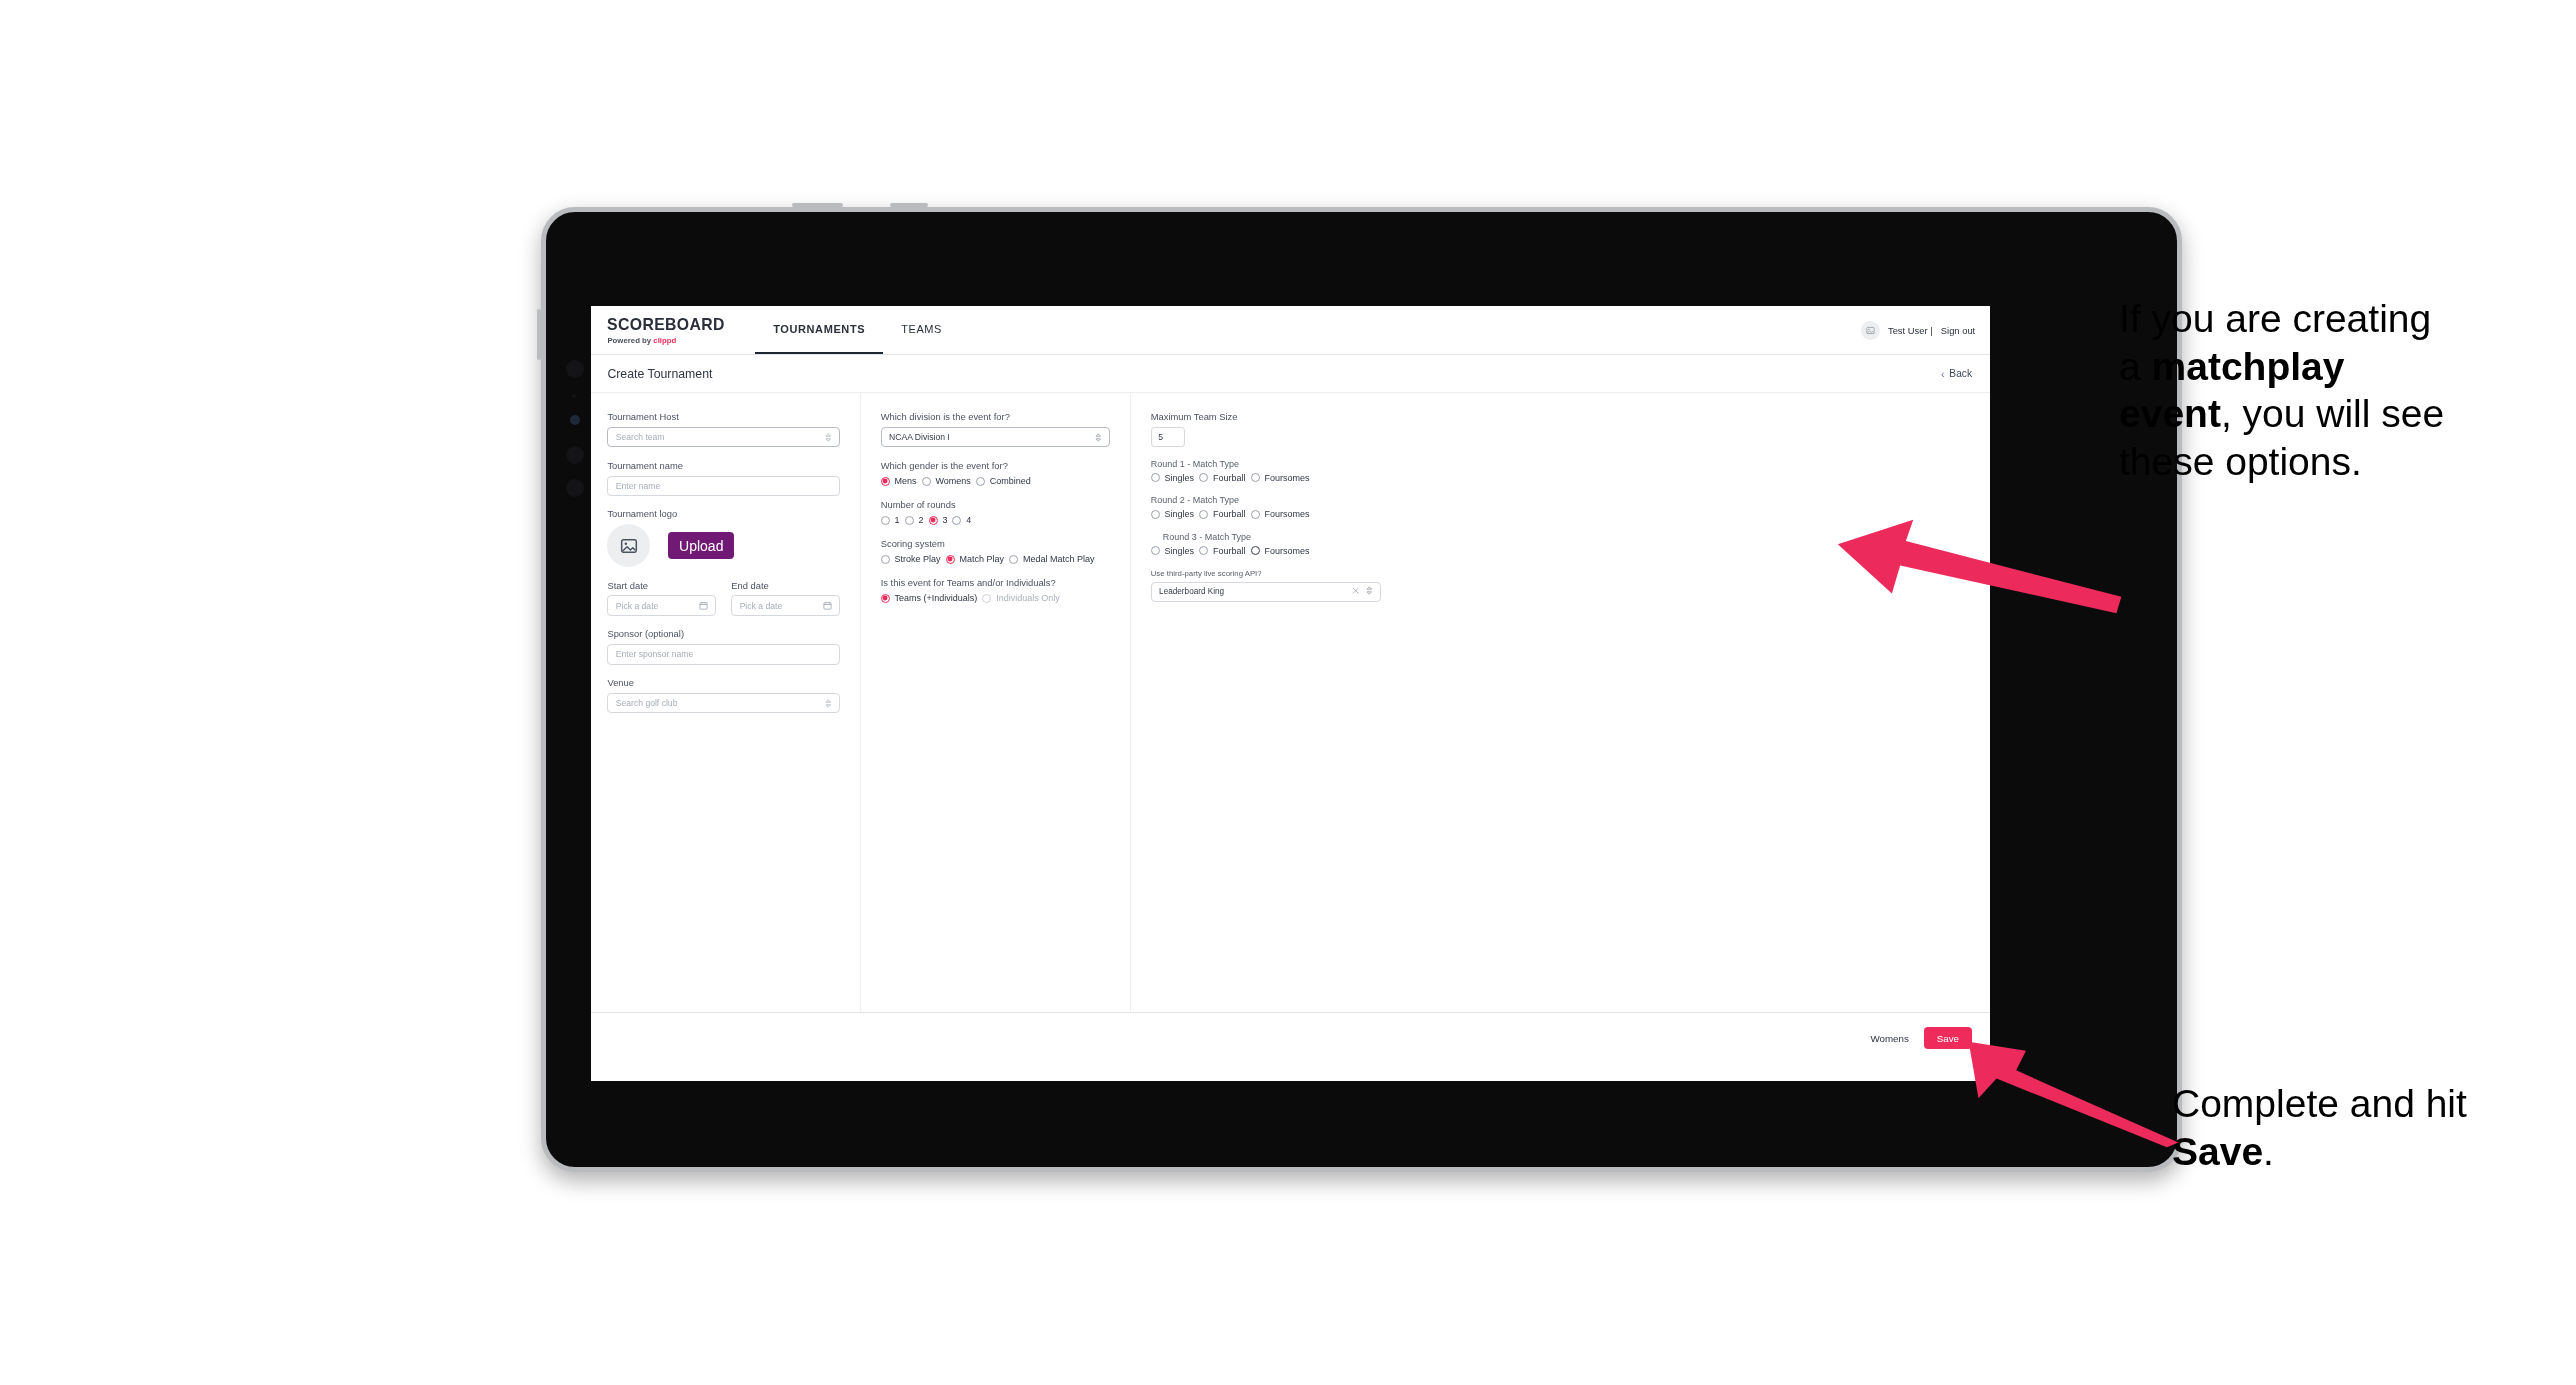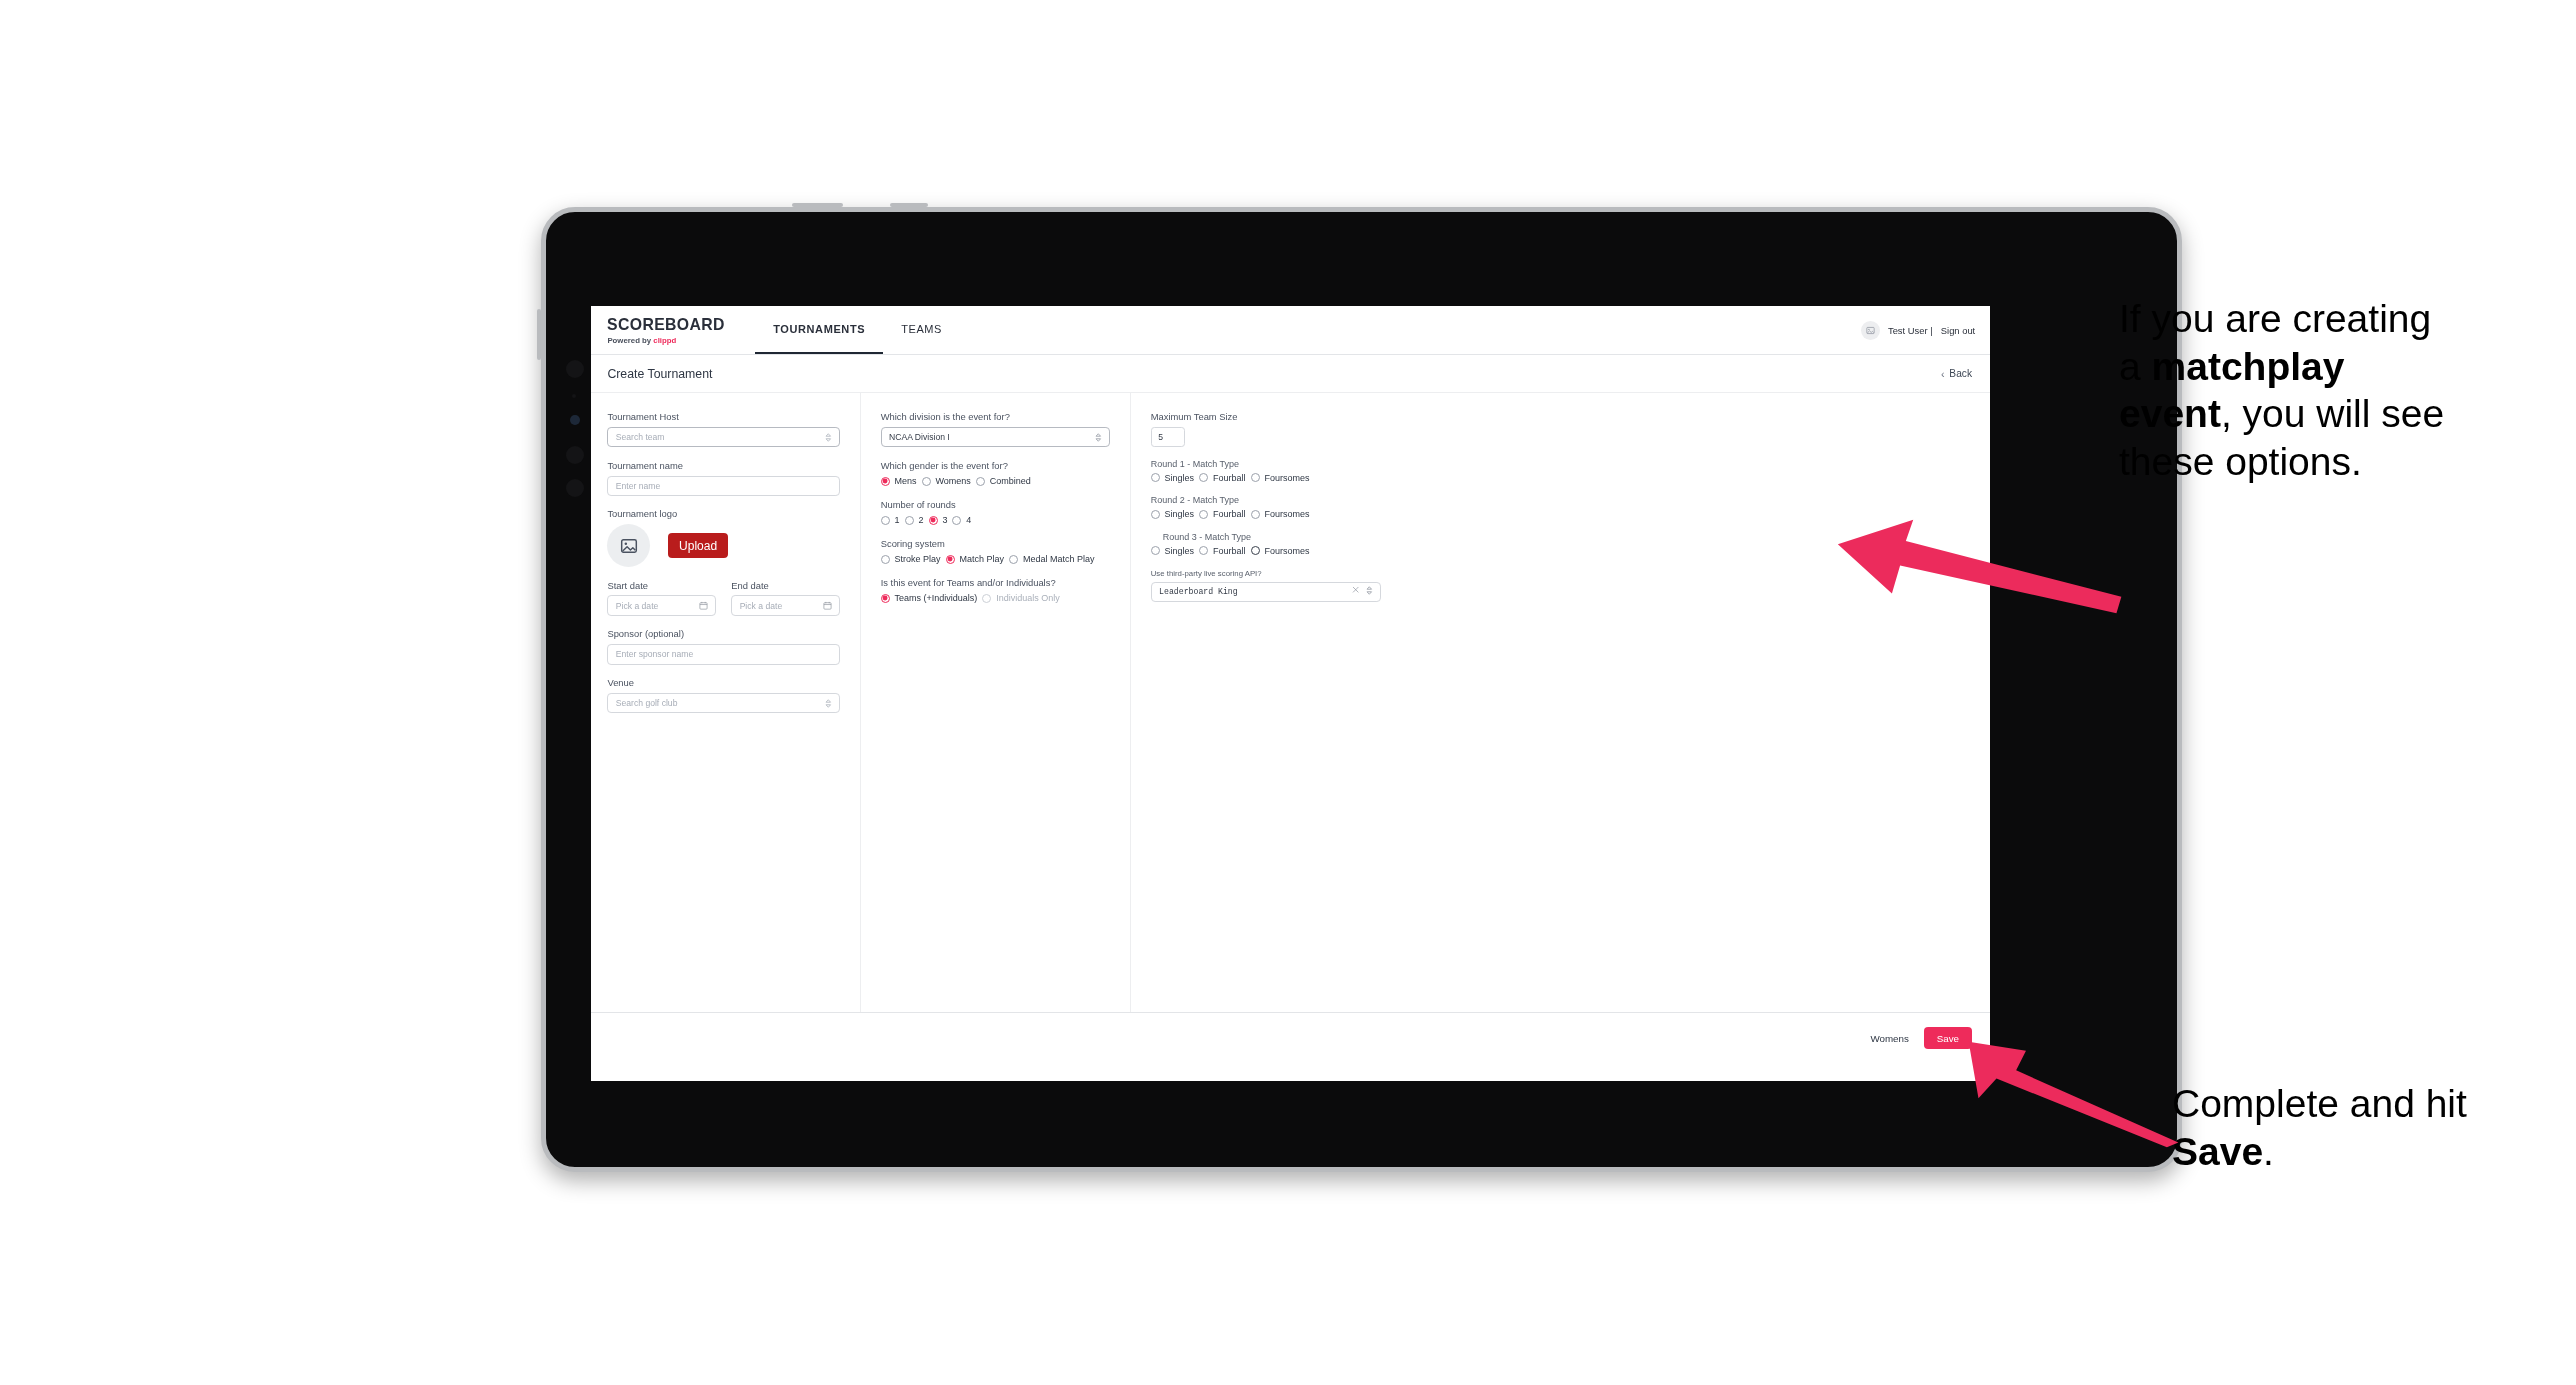--- a/index.html
+++ b/index.html
@@ -62,21 +62,21 @@
     background:#fff; display:flex; align-items:center; padding: 0 7.4px;
     font-size:8.6px; color:#3a414d;
   }
   .finput.soft { border-color:#d5d8dd; }
   .finput .ph { color:#a7adb7; }
   .finput .val { color:#343b47; }
   .finput .tail { margin-left:auto; display:flex; align-items:center; gap:6.6px; color:#8d939d; }
 
   .logo-row { display:flex; align-items:center; gap:18px; margin-bottom:3.3px; }
   .logo-circle { width:43px; height:43px; border-radius:50%; background:#eceef0; display:flex; align-items:center; justify-content:center; }
-  .upload-btn { background:#b91c1c; color:#fff; font-size:12px; border-radius:4.1px; padding:5.7px 10.7px; cursor:pointer; }
+  .upload-btn { background:#701a75; color:#fff; font-size:14px; border-radius:4.1px; padding:5.7px 10.7px; cursor:pointer; }
 
   .date-row { display:flex; gap:14.8px; }
   .date-col { flex:1; }
 
   
   .qlabel { font-size:9.4px; color:#4a5260; margin-bottom:5.7px; display:block; }
   .radio-row { display:flex; align-items:center; gap:5px; margin-bottom:11.5px; flex-wrap:nowrap; }
   .radio-opt { display:flex; align-items:center; gap:4.9px; cursor:pointer; white-space:nowrap; }
   .rdot { width:9px; height:9px; border-radius:50%; border:1.1px solid #9ba1ab; background:#fff; flex:none; position:relative; }
   .rdot.sel { border-color:#ee2b5b; border-width:1.1px; }
@@ -384,21 +384,21 @@
               </div>
               <div class="radio-opt">
                 <span class="rdot hover"></span>
                 <span class="rlabel">Foursomes</span>
               </div>
             </div>
           </div>
 
           <div class="field" style="margin-top:13px;">
             <label class="small-lbl">Use third-party live scoring API?</label>
-            <div class="finput soft" style="height:19.7px;font-family:Liberation Mono, monospace;">
+            <div class="finput soft" style="height:19.7px;">
               <span class="val" style="font-size:8.2px;">Leaderboard King</span>
               <span class="tail">
                 <span>
                   <svg width="7.4" height="7.4" viewBox="0 0 12 12">
                       <path d="M1.6 1.6l8.8 8.8M10.4 1.6l-8.8 8.8" stroke="#8d939d" stroke-width="1.1" fill="none"></path>
                     </svg>
                 </span>
                 <span>
                   <svg width="6.6" height="9" viewBox="0 0 8 12">
                       <path d="M4 1L7 4.3H1zM4 11L1 7.7h6z" fill="none" stroke="#8d939d" stroke-width="1"></path>

